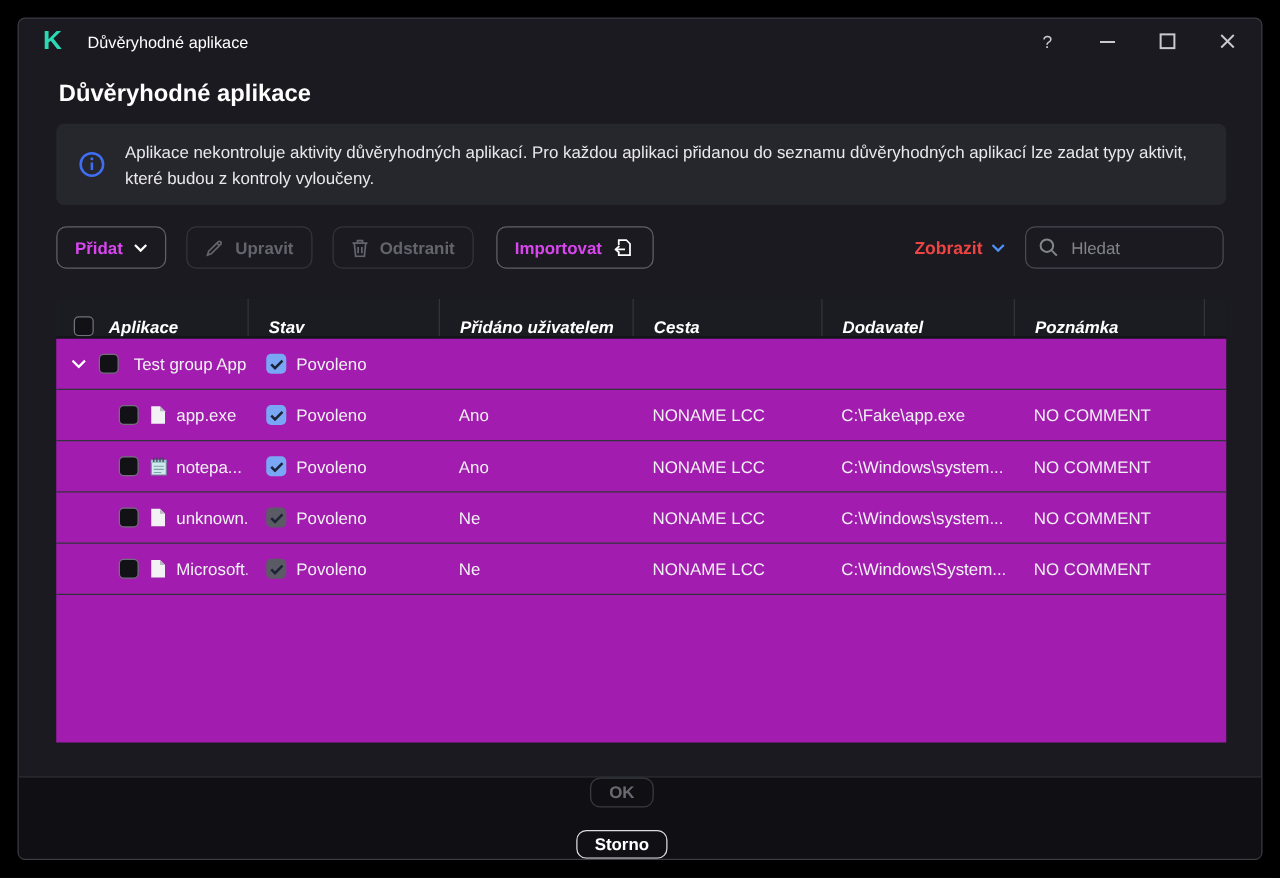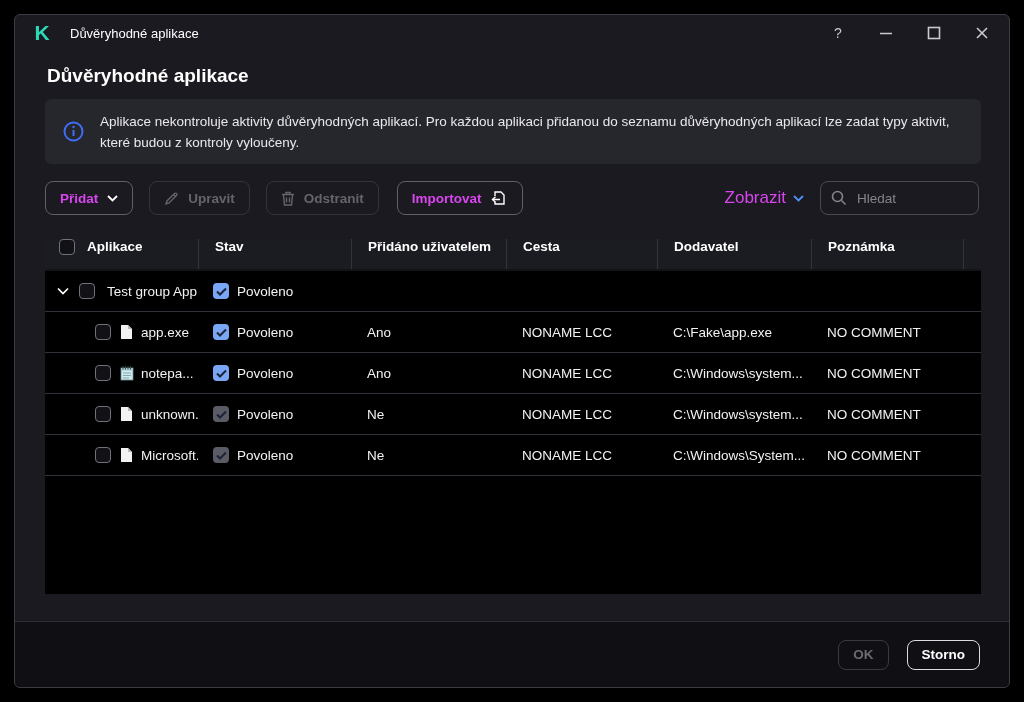--- a/index.html
+++ b/index.html
@@ -29,38 +29,38 @@
 
   
   .toolbar { margin:17px 30px 0; height:34px; display:flex; align-items:center; }
   .btn { height:34px; border:1px solid #60606a; border-radius:8px; background:transparent;
          color:#d946ef; font-size:13.5px; font-weight:bold; padding:0 14px;
          display:flex; align-items:center; gap:9px; cursor:pointer; white-space:nowrap; }
   .btn svg { stroke:#fff; }
   .btn.disabled { border-color:#34343c; color:#64646d; cursor:default; }
   .btn.disabled svg { stroke:#64646d; }
   .gap16 { width:16px; } .gap18 { width:18px; }
-  .view-link { margin-left:auto; display:flex; align-items:center; gap:7px; color:#d946ef;
-               font-size:17px; font-weight:normal; cursor:pointer; margin-right:16px; }
+  .view-link { margin-left:auto; display:flex; align-items:center; gap:7px; color:#ef4444;
+               font-size:14px; font-weight:bold; cursor:pointer; margin-right:16px; }
   .view-link svg { stroke:#5291f7; }
   .search { position:relative; width:159px; height:34px; }
   .search input { width:100%; height:100%; background:transparent; border:1px solid #4a4a54;
                   border-radius:8px; color:#eab308; font-size:13.5px; padding:0 10px 0 36px;
                   outline:none; font-family:"Liberation Sans", sans-serif; }
   .search input::placeholder { color:#84848d; }
   .search-icon { position:absolute; left:11px; top:9px; }
 
   
   .table { margin:24px 30px 0; width:936px; }
   .grid { display:grid; grid-template-columns:153px 153px 155px 151px 154px 152px 18px; }
   .thead { background:#1b1b22; height:32px; border-bottom:2px solid #131318; }
-  .th { display:flex; align-items:flex-start; color:#fff; font-size:13.5px; font-weight:bold;
-        padding-left:16px; border-left:1px solid #33333c; overflow:hidden; white-space:nowrap; }
+  .th { display:flex; align-items:flex-end; color:#fff; font-size:13.5px; font-weight:bold;
+        padding-left:16px; border-left:1px solid #33333c; overflow:hidden; white-space:nowrap;font-style:italic; }
   .th:first-child { border-left:none; padding-left:14px; gap:12px; }
-  .tbody { background:#000000; height:323px; }
+  .tbody { background:#a21caf; height:323px; }
   .trow { height:41px; border-bottom:1px solid #32323b; cursor:pointer; }
   .td { display:flex; align-items:center; color:#f2f2f4; font-size:13.5px; padding-left:16px;
         overflow:hidden; white-space:nowrap; }
   .col-app { gap:11px; }
   .group-row .col-app { padding-left:12px; gap:0; }
   .group-row .col-app .chev { margin-right:10px; }
   .group-row .col-app .checkbox { margin-right:12px; }
   .child .col-app { padding-left:50px; gap:0; }
   .child .col-app .checkbox { margin-right:9px; }
   .child .col-app .file-icon { margin-right:7px; }
@@ -70,21 +70,21 @@
   .checkbox { width:16px; height:16px; border-radius:4px; flex:0 0 16px;
               display:inline-flex; align-items:center; justify-content:center; }
   .unchecked { border:1.5px solid #71717c; background:#121216; }
   .checked-blue { background:#79a7f5; }
   .checked-gray { background:#5b5b65; }
   .file-icon { display:inline-flex; width:14px; flex:0 0 14px; }
 
   
   .footer { position:absolute; left:0; right:0; bottom:0; height:66px; background:#101014;
             border-top:1px solid #2e2e36; display:flex; align-items:center;
-            justify-content:flex-end; padding-right:29px; gap:18px; }
+            justify-content:flex-end; padding-right:29px; gap:18px;flex-direction:column; }
   .fbtn { height:30px; border-radius:8px; font-size:13.5px; font-weight:bold; padding:0 14px;
           display:flex; align-items:center; background:transparent; cursor:pointer; }
   .fbtn.disabled { border:1px solid #3a3a42; color:#6a6a73; cursor:default; }
   .fbtn.enabled { border:1px solid #dcdce0; color:#fff; }
 </style>
 </head>
 <body>
 
 <div class="window">
 

